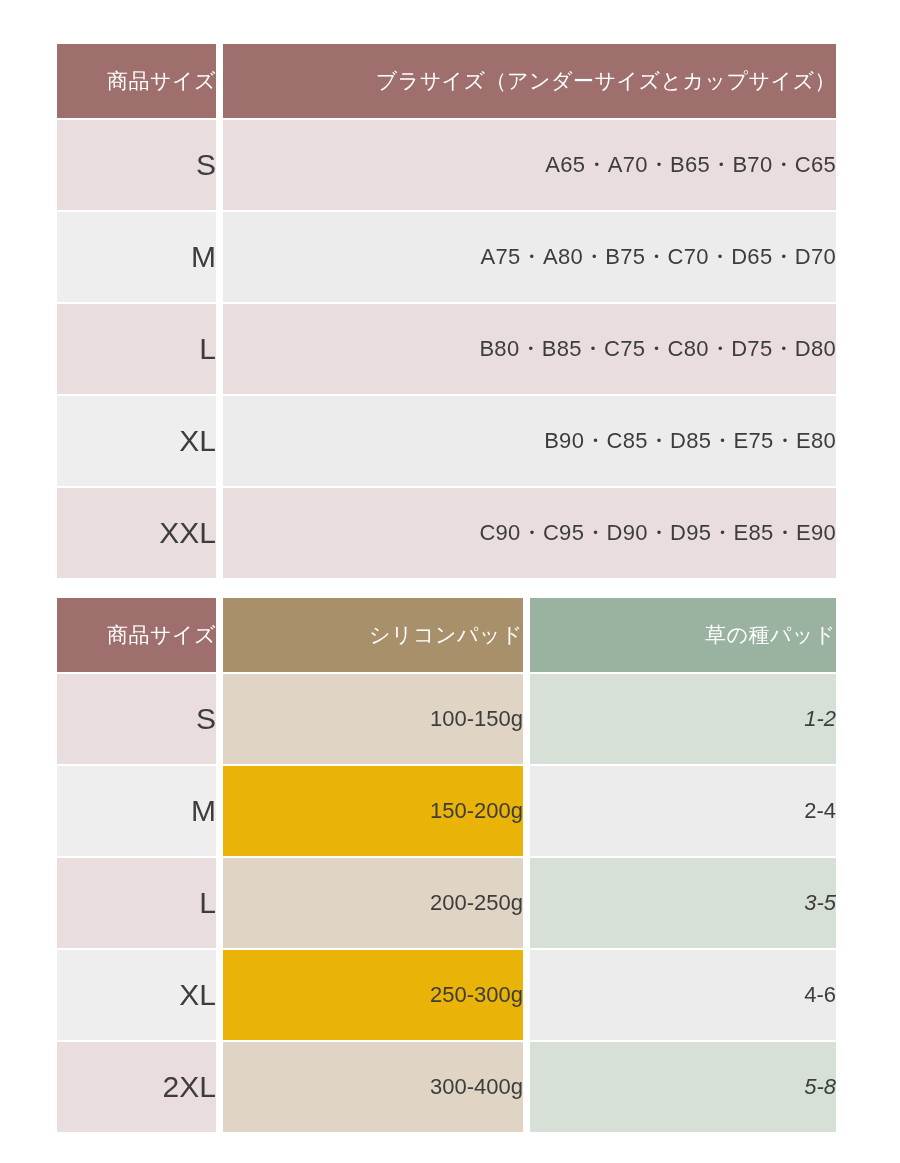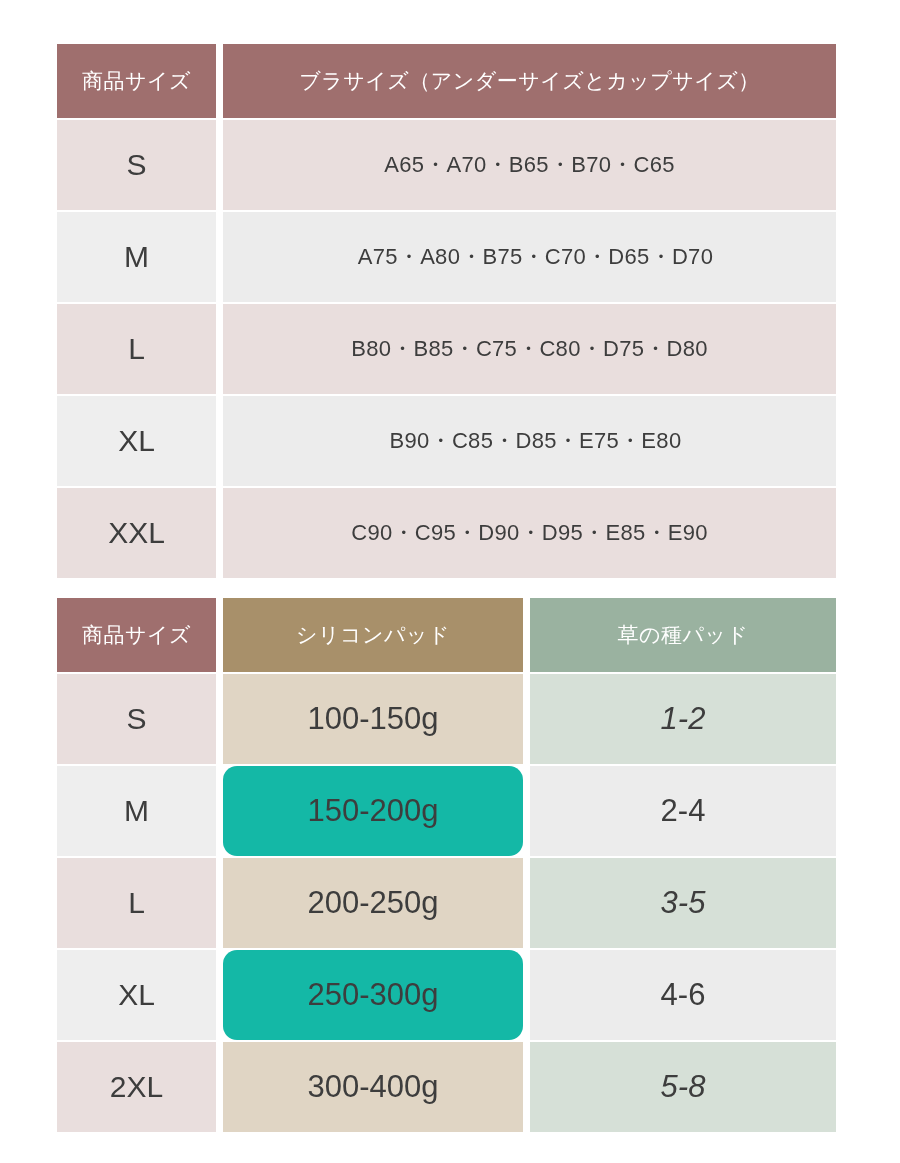--- a/index.html
+++ b/index.html
@@ -31,21 +31,21 @@
     border-spacing: 7px 2px;
     table-layout: fixed;
     margin-left: -7px;
   }
 
   .size-table td,
   .size-table th {
     padding: 0;
     margin: 8px;
     vertical-align: middle;
-    text-align: center;
+    text-align: right;
     font-weight: normal;
   }
 
   
   .hdr {
     height: 74px;
     color: #ffffff;
     font-size: 21px;
     letter-spacing: 0.5px;
     font-weight: 700;
@@ -53,21 +53,21 @@
   }
   .hdr-mauve  { background: #9f6f6e; }
   .hdr-tan    { background: #a8906a; }
   .hdr-green  { background: #9ab2a0; }
 
   .hdr-left   { text-align: left; padding-left: 13px; }
 
   
   .cell {
     height: 90px;
-    font-size: 31px;
+    font-size: 22px;
     color: #3d3d3d;
     font-weight: 300;
   }
   .cell-size {
     font-size: 30px;
   }
   .cell-list {
     text-align: left;
     padding-left: 16px;
     font-size: 22px;
@@ -79,21 +79,21 @@
   .t1 .row-odd  .c-size { background: #e9dedd; }
   .t1 .row-odd  .c-body { background: #e9dedd; }
   .t1 .row-even .c-size { background: #eeeeee; }
   .t1 .row-even .c-body { background: #ececec; padding-left: 12px; }
 
   
   .t2 .row-odd  .c-size { background: #e9dedd; }
   .t2 .row-odd  .c-sili { background: #e0d5c4; }
   .t2 .row-odd  .c-seed { background: #d6e0d7; font-style: italic; }
   .t2 .row-even .c-size { background: #eeeeee; }
-  .t2 .row-even .c-sili { background: #14b8a6; border-radius: 14px; }
+  .t2 .row-even .c-sili { background: #eab308; }
   .t2 .row-even .c-seed { background: #ececec; }
 
   .table-gap { height: 16px; }
 
   
   .col-size  { width: 159px; }
   .col-wide  { width: 613px; }
   .col-sili  { width: 300px; }
   .col-seed  { width: 306px; }
 </style>

